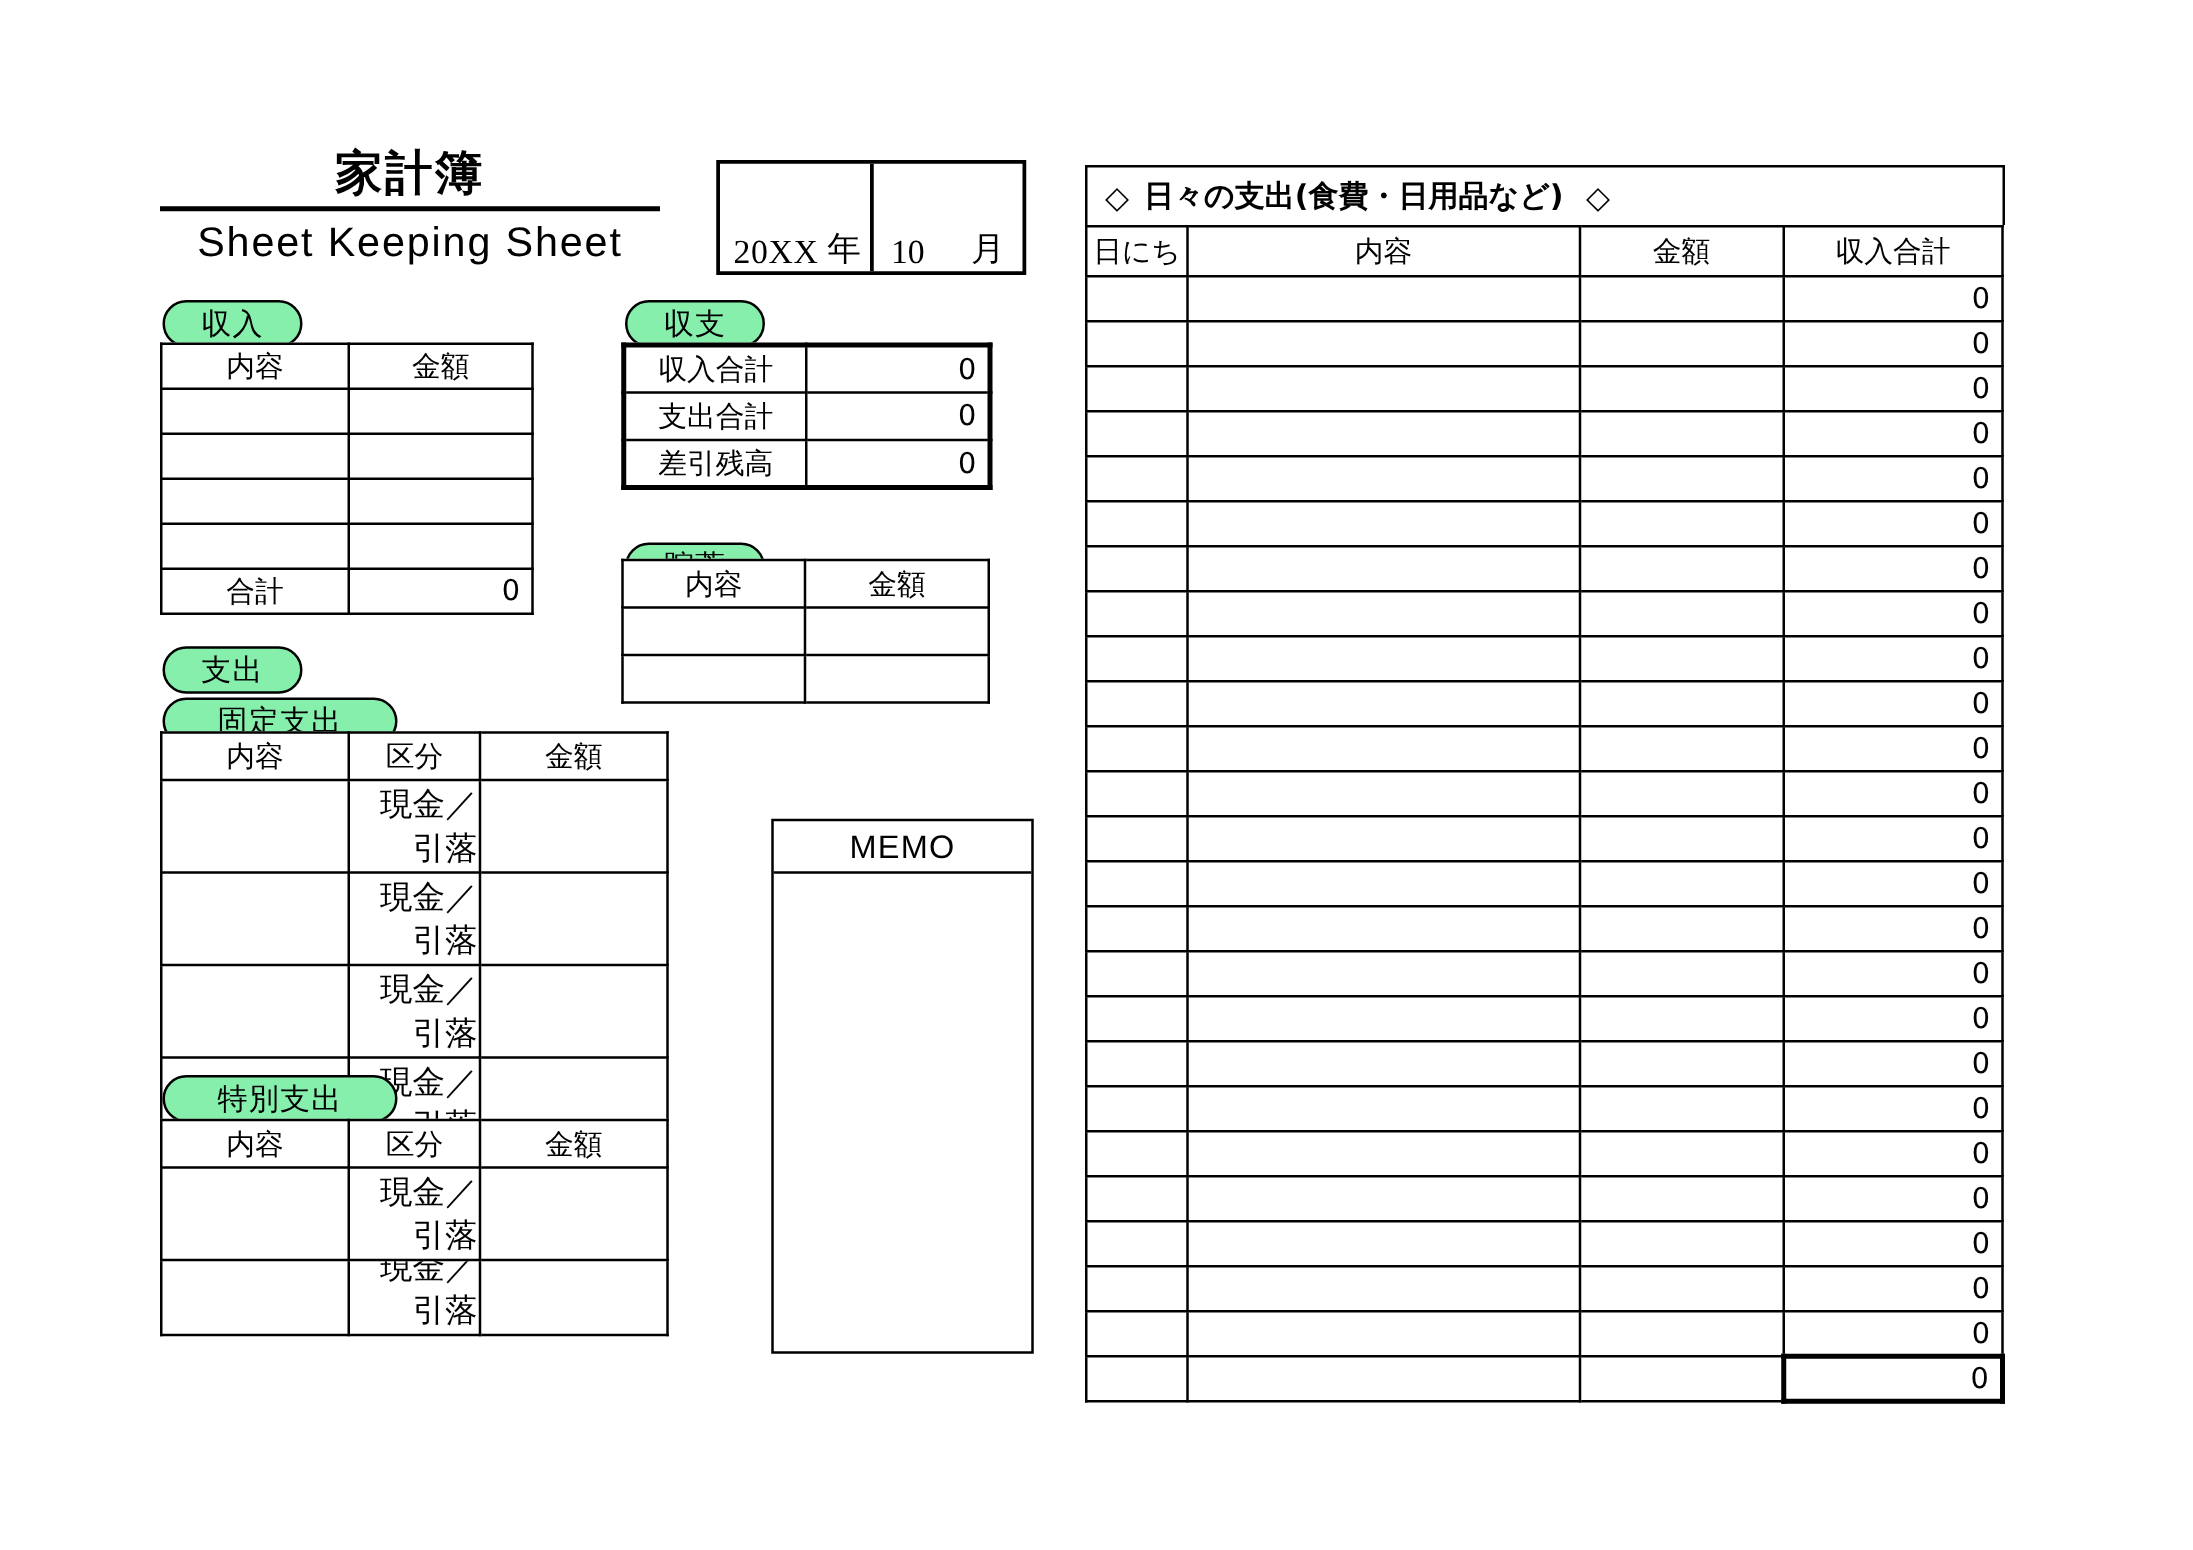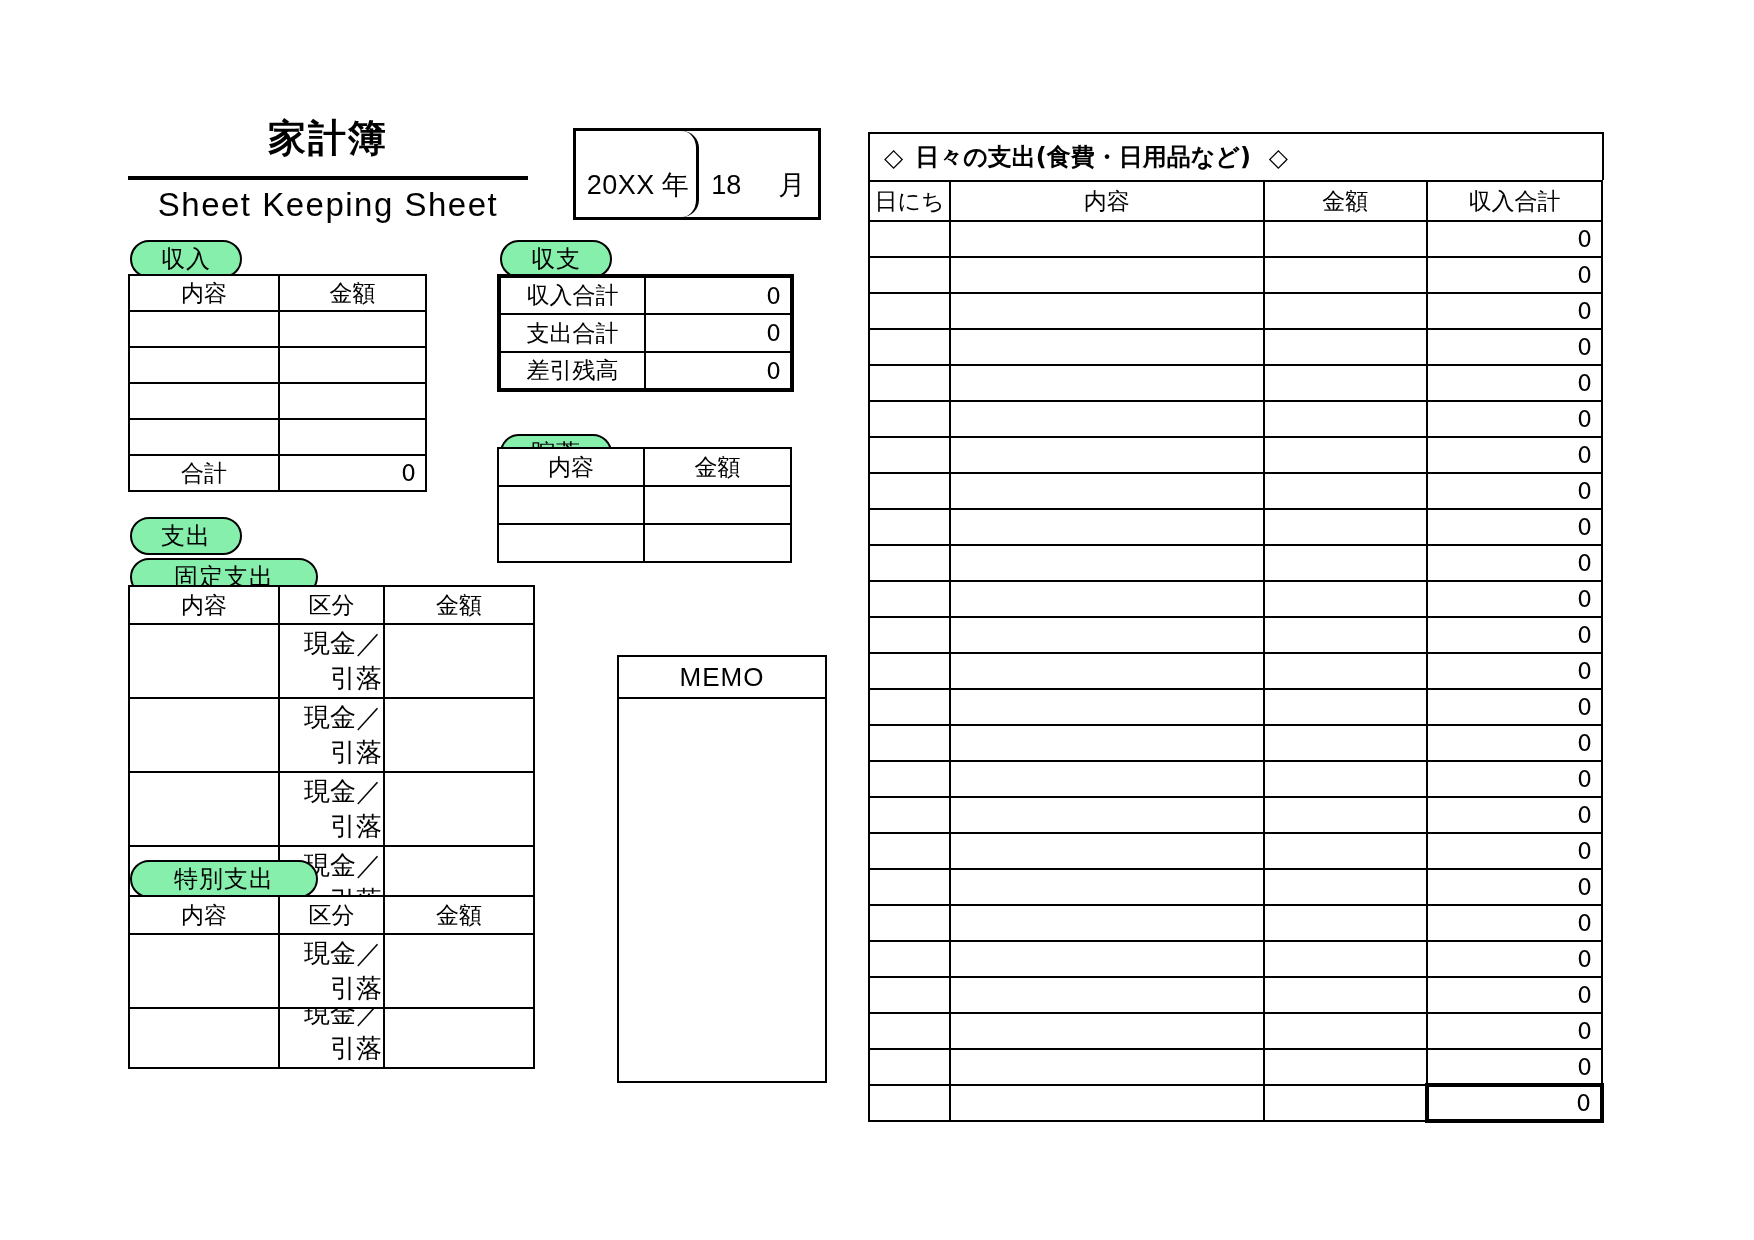--- a/index.html
+++ b/index.html
@@ -30,21 +30,21 @@
     top: 118px;
     width: 400px;
   }
   .title-ja {
     font-family: "DejaVu Sans", sans-serif;
     font-size: 38px;
     font-weight: bold;
     text-align: center;
     letter-spacing: 2px;
     line-height: 1.1;
-    padding-bottom: 15px;
+    padding-bottom: 4px;
   }
   .title-rule {
     border-bottom: 4px solid #000;
     width: 100%;
     margin-top: 1px;
   }
   .title-en {
     font-size: 33px;
     font-weight: 300;
     text-align: center;
@@ -59,26 +59,25 @@
     left: 573px;
     top: 128px;
     width: 248px;
     height: 92px;
     border: 3px solid #000;
     display: flex;
     box-sizing: border-box;
   }
   .date-cell {
     display: flex;
-    align-items: center;
+    align-items: flex-end;
     justify-content: center;
     box-sizing: border-box;
     font-size: 27px;
-    font-family: Liberation Sans, sans-serif;
-    border-radius: 17px;
+    font-family: Liberation Serif, serif;
   }
   .date-year {
     width: 124px;
     border-right: 3px solid #000;
     padding-top: 22px;
     padding-left: 4px;
   }
   .date-month {
     width: 121px;
     padding-top: 22px;
@@ -225,21 +224,21 @@
     <div class="title-rule"></div>
     <div class="title-en">Sheet Keeping Sheet</div>
   </div>
 
   <div class="date-box">
     <div class="date-cell date-year">
       <span class="date-year-val">20XX</span>
       <span class="date-unit">年</span>
     </div>
     <div class="date-cell date-month">
-      <span class="date-month-val">18</span>
+      <span class="date-month-val">10</span>
       <span class="date-unit">月</span>
     </div>
   </div>
 
   <div class="pill income-pill">収入</div>
   <table class="grid income-table">
     <tbody>
         <tr>
       <td class="hd" style="width:150px">内容</td>
       <td class="hd" style="width:147px">金額</td>

